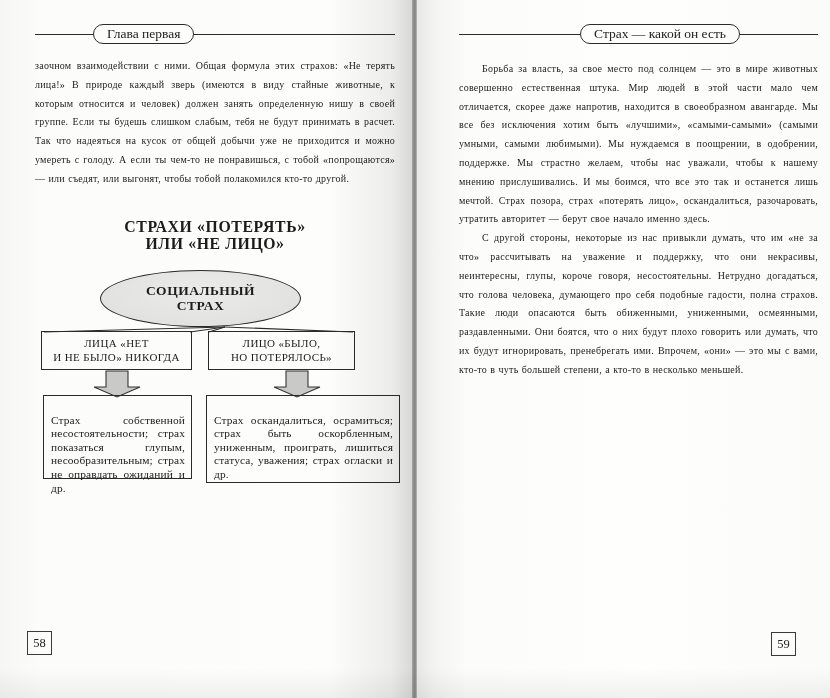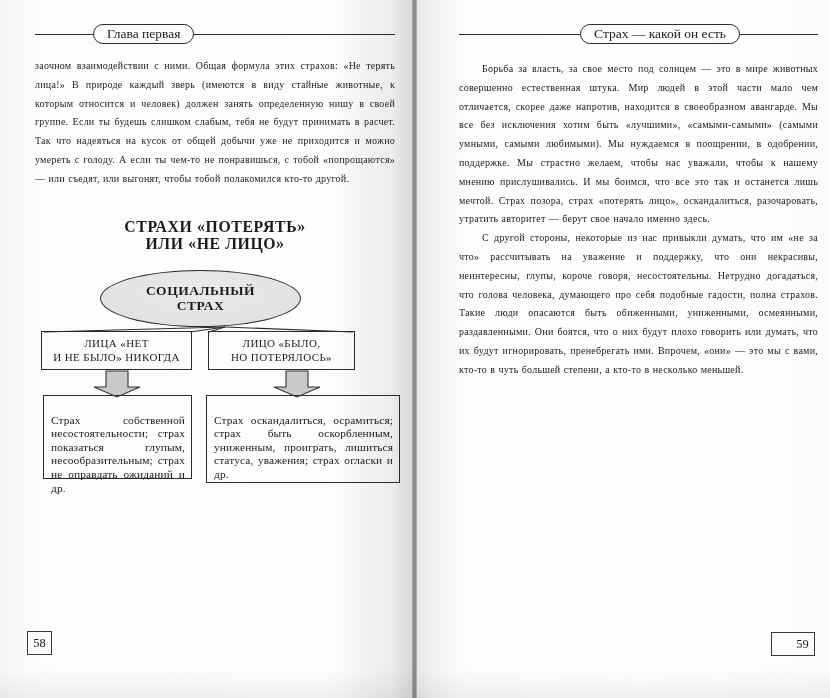--- a/index.html
+++ b/index.html
@@ -102,21 +102,21 @@
   .desc-right{left:168px;width:194px;height:88px;}
   
   .pagenum{
     position:absolute;
     width:23px;height:22px;
     border:1.2px solid #3a3a3a;
     display:flex;align-items:center;justify-content:center;
     font-size:12.5px;color:#222;background:transparent;
   }
   .pn-left{left:27px;top:631px;}
-  .pn-right{left:354px;top:632px;padding-left:19px;}
+  .pn-right{left:354px;top:632px;}
 </style>
 </head>
 <body>
 
 <div class="spread">
 
   <div class="page page-left">
 
     <div class="running-head">
       <span class="rule rule-a"></span>

